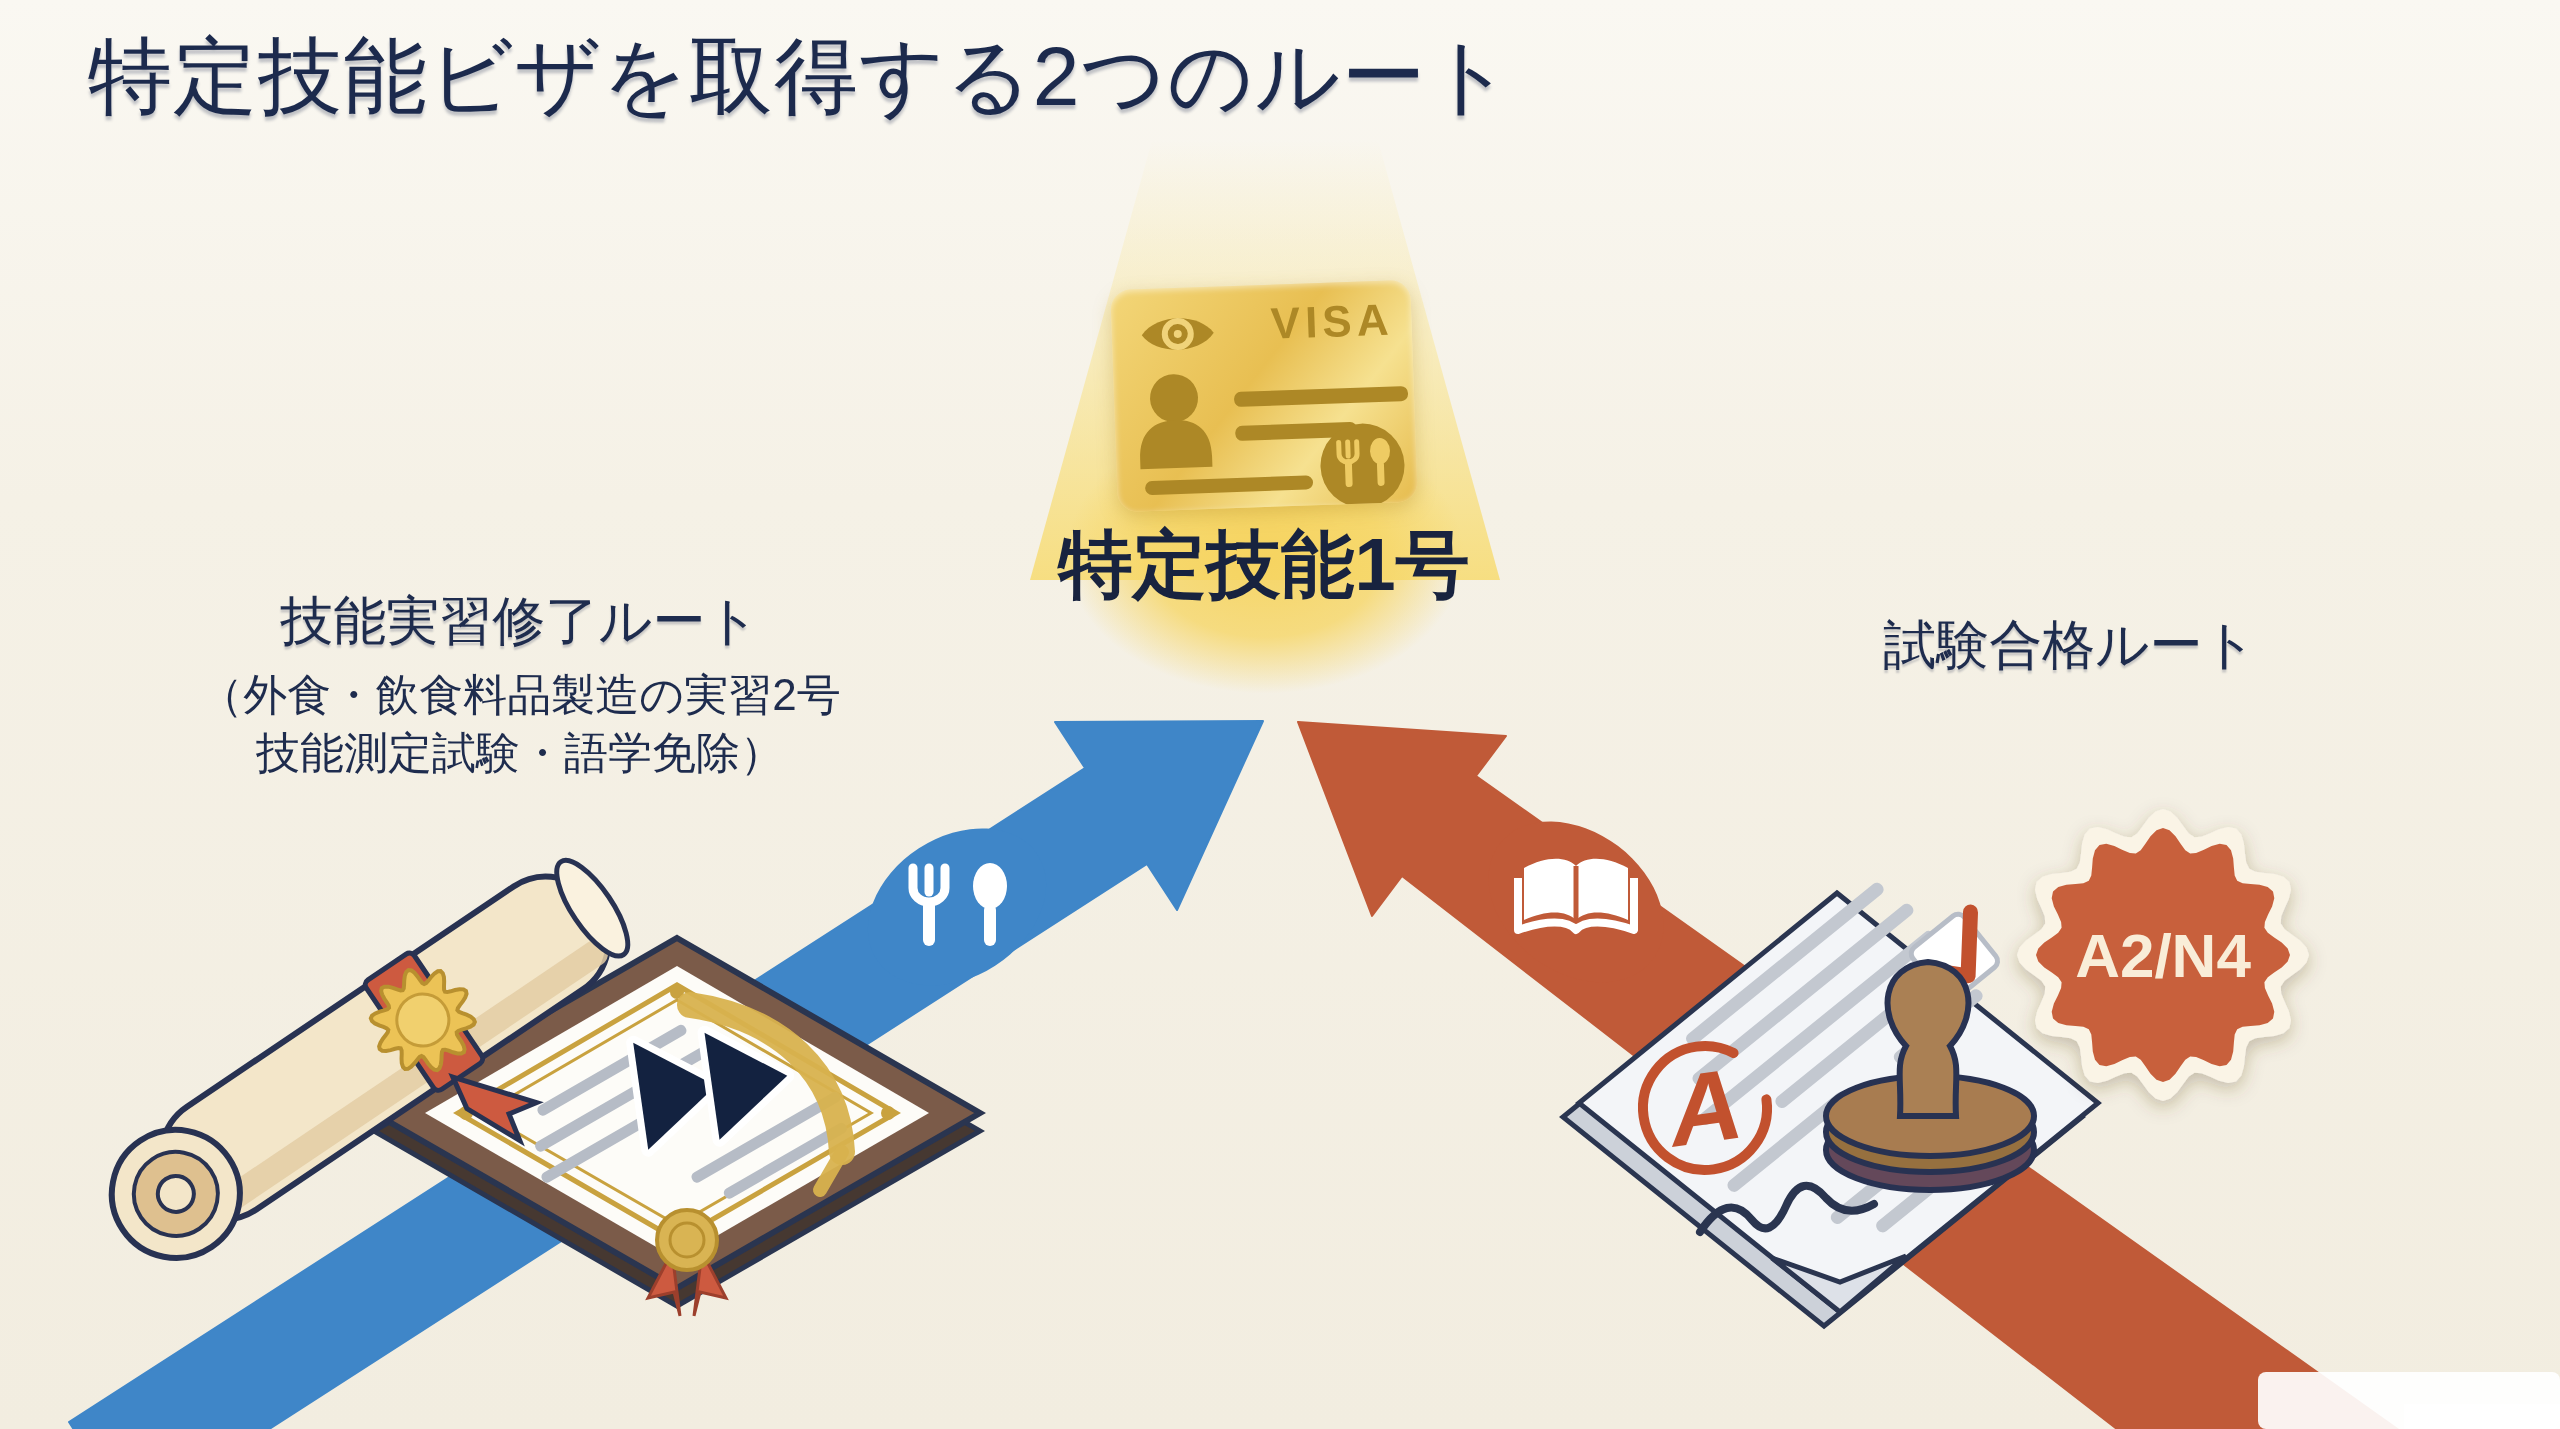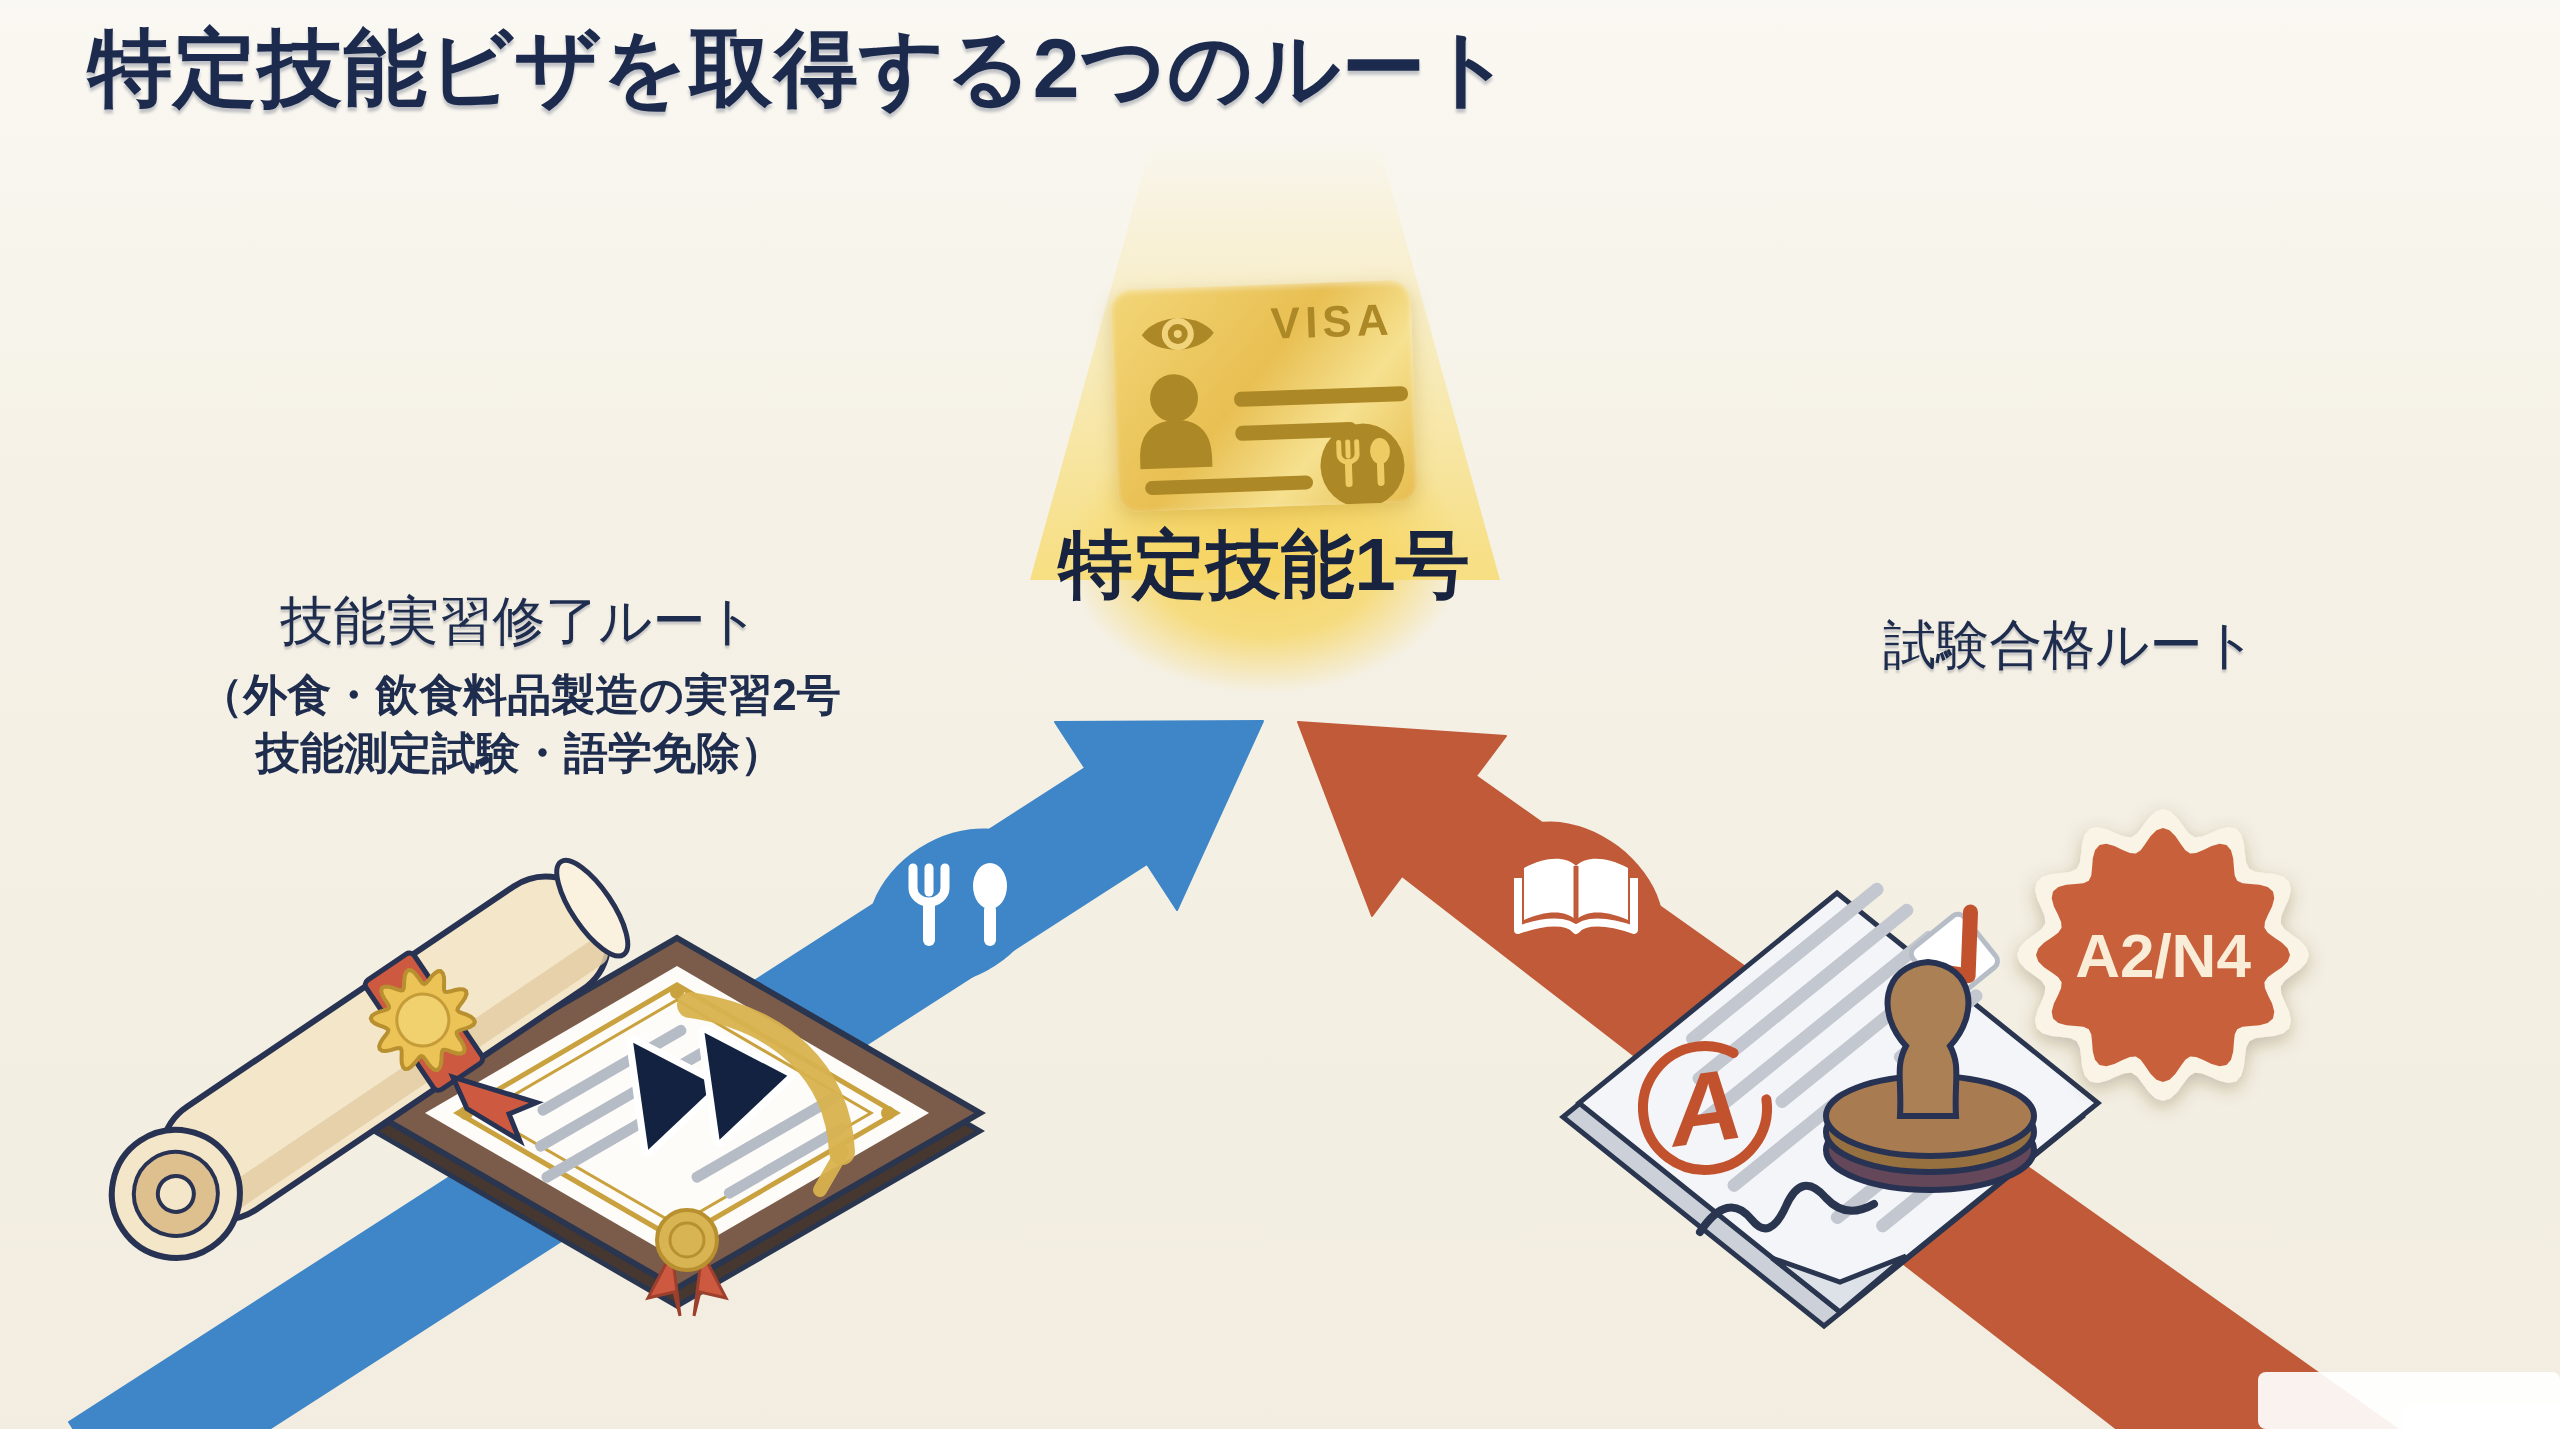--- a/index.html
+++ b/index.html
@@ -2,22 +2,22 @@
 <html><head>
 <meta charset="utf-8">
 <style>
   html,body{margin:0;padding:0;background:#e8e4d8;}
   .stage{
     position:relative;width:2560px;height:1429px;overflow:hidden;
     background:linear-gradient(180deg,#faf8f2 0%,#f5f1e6 35%,#f2ede0 100%);
     font-family:"Liberation Sans",sans-serif;
   }
   .title{
-    position:absolute;left:88px;top:12px;width:2300px;
-    font-size:84px;font-weight:700;color:#1c2a4d;letter-spacing:1px;
+    position:absolute;left:88px;top:20px;width:2300px;
+    font-size:84px;font-weight:400;color:#1c2a4d;letter-spacing:1px;
     text-shadow:0 4px 3px rgba(25,35,70,.25);
   }
   .glow-beam{
     position:absolute;left:1030px;top:140px;width:470px;height:440px;
     background:linear-gradient(180deg,rgba(250,234,166,0) 0%,rgba(249,228,140,.45) 45%,rgba(247,219,112,.85) 100%);
     clip-path:polygon(26% 0%,74% 0%,100% 100%,0% 100%);
   }
   .glow-ellipse{
     position:absolute;left:985px;top:360px;width:560px;height:390px;
     background:radial-gradient(ellipse 50% 50% at 50% 50%,rgba(246,211,94,.95) 0%,rgba(246,214,102,.8) 42%,rgba(246,218,116,0) 71%);
@@ -35,21 +35,21 @@
   }
   .card-art{position:absolute;left:0;top:0;width:300px;height:222px;}
   .status-label{
     position:absolute;left:1014px;top:516px;width:500px;text-align:center;
     font-size:74px;font-weight:900;color:#18233f;
   }
   .route-label{position:absolute;text-align:center;color:#1e2c4e;}
   .route-label.left{left:130px;top:586px;width:780px;}
   .route-label.right{left:1690px;top:586px;width:760px;margin-top:24px;}
   .route-title{font-size:53px;font-weight:400;text-shadow:0 3px 2px rgba(25,35,70,.2);}
-  .route-sub{font-size:44px;font-weight:700;line-height:1.32;margin-top:8px;}
+  .route-sub{font-size:44px;font-weight:400;line-height:1.32;margin-top:8px;}
   .corner-patch{
     position:absolute;left:2258px;top:1372px;width:302px;height:57px;
     background:rgba(255,255,255,.92);border-radius:8px;
   }
   .corner-patch2{
     position:absolute;left:2404px;top:1404px;width:156px;height:25px;
     background:rgba(255,255,255,.95);
   }
 </style>
 </head>

